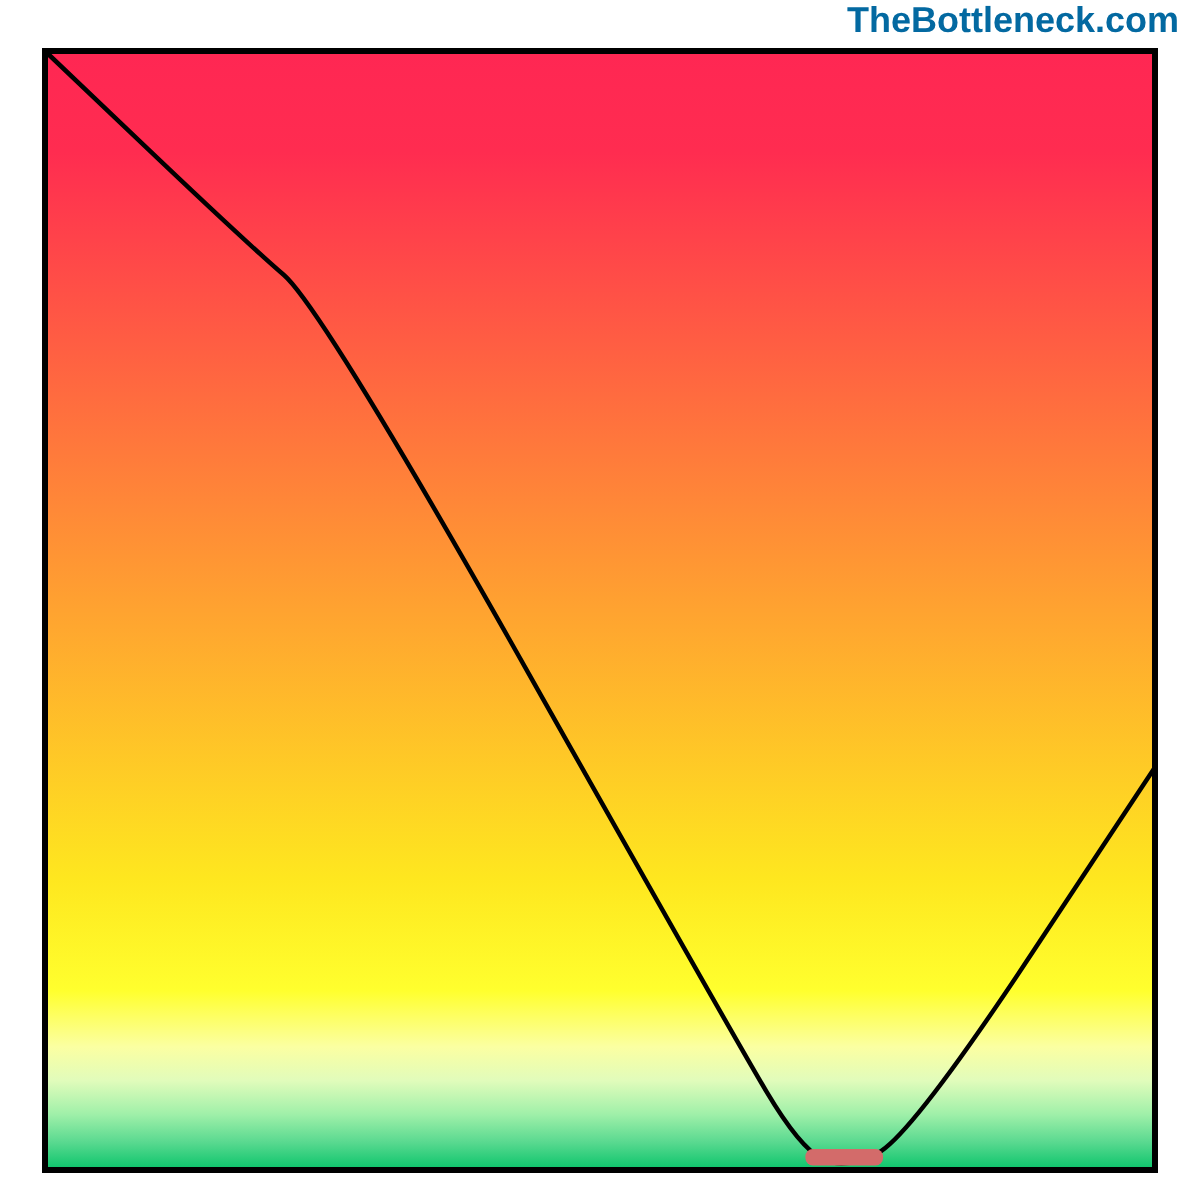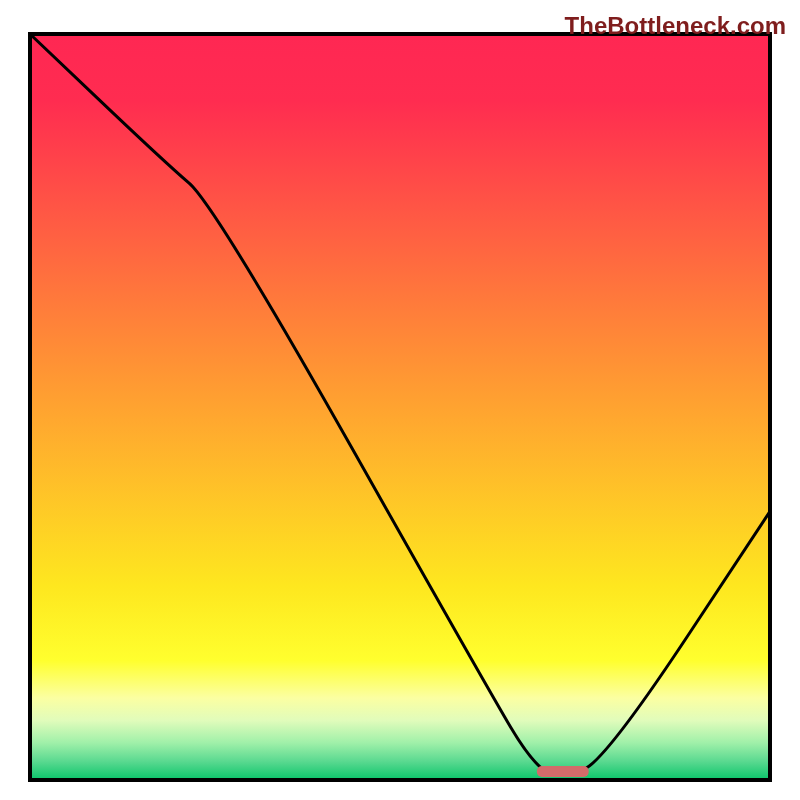--- a/index.html
+++ b/index.html
@@ -10,25 +10,25 @@
     background: #ffffff;
     font-family: Arial, Helvetica, sans-serif;
   }
   .container {
     position: relative;
     width: 800px;
     height: 800px;
   }
   .watermark {
     position: absolute;
-    top: 12px;
+    top: 0;
     right: 14px;
     font-size: 24px;
     font-weight: bold;
-    color: #7f1d1d;
+    color: #0369a1;
     z-index: 10;
   }
   svg {
     display: block;
   }
 </style>
 </head>
 <body>
 
 <div class="container">

